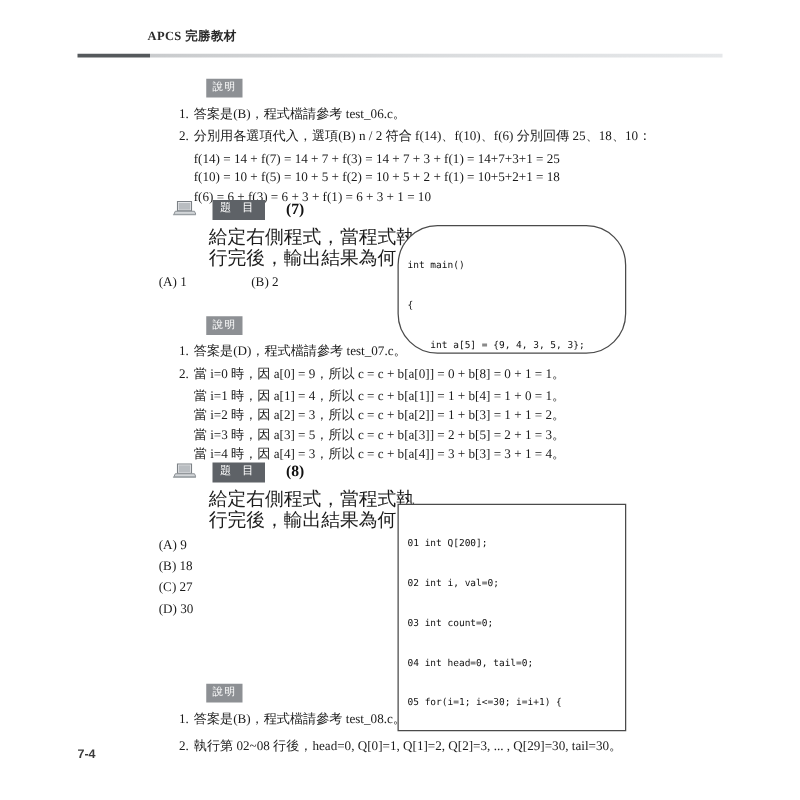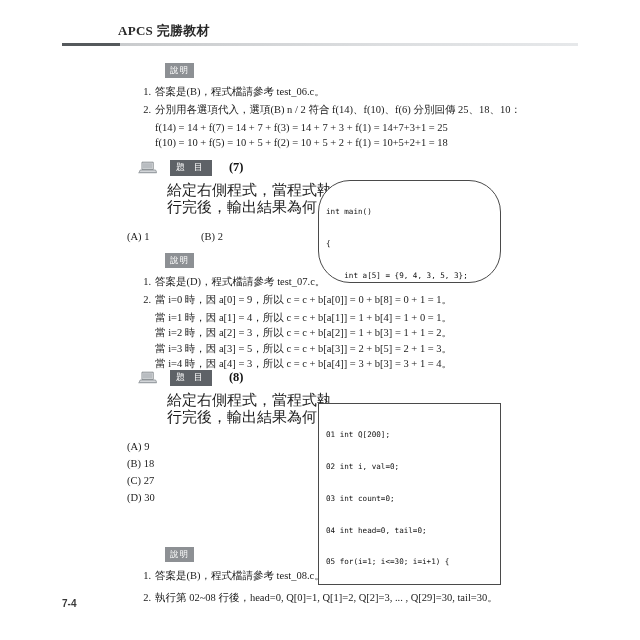--- a/index.html
+++ b/index.html
@@ -27,21 +27,21 @@
     position: absolute;
     left: 0;
     top: 22px;
     width: 640px;
     height: 26px;
   }
   .header-title {
     position: absolute;
     left: 118px;
     top: 0;
-    font-size: 13px;
+    font-size: 10px;
     font-weight: bold;
     letter-spacing: 0.3px;
     color: #2a2a2a;
     white-space: nowrap;
   }
   .header-rule {
     position: absolute;
     left: 62px;
     top: 21px;
     width: 516px;
@@ -126,21 +126,21 @@
 
   
   .q-stem {
     font-size: 15px;
     line-height: 17px;
     width: 178px;
     color: #1b1b1b;
     margin-left: 40px;
   }
   .choices {
-    margin-top: 12px;
+    margin-top: 2px;
   }
   .choice-row {
     display: flex;
     font-size: 10.5px;
     line-height: 17px;
   }
   .choice-row .c {
     width: 74px;
     white-space: nowrap;
   }
@@ -193,20 +193,21 @@
       <li>
         <span class="num">1.</span>
         <span>答案是(B)，程式檔請參考 test_06.c。</span>
       </li>
       <li>
         <span class="num">2.</span>
         <span>分別用各選項代入，選項(B) n / 2 符合 f(14)、f(10)、f(6) 分別回傳 25、18、10：</span>
         <div class="sub-lines">
           <div>f(14) = 14 + f(7) = 14 + 7 + f(3) = 14 + 7 + 3 + f(1) = 14+7+3+1 = 25</div>
           <div>f(10) = 10 + f(5) = 10 + 5 + f(2) = 10 + 5 + 2 + f(1) = 10+5+2+1 = 18</div>
+          <div>f(6) = 6 + f(3) = 6 + 3 + f(1) = 6 + 3 + 1 = 10</div>
         </div>
       </li>
     </ul>
   </div>
 
   <div class="block" style="left:138px; top:160px;">
     <div class="q-head">
       <span class="laptop-icon">
         <svg width="19" height="13" viewBox="0 0 19 13" xmlns="http://www.w3.org/2000/svg">
           <path d="M4 1.2 h11.2 v7.4 h-11.2 z" fill="#f2f3f4" stroke="#7c8186" stroke-width="0.9"></path>

